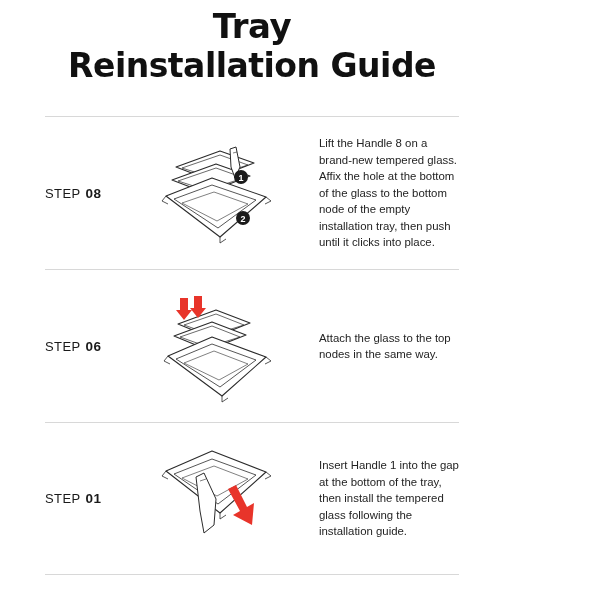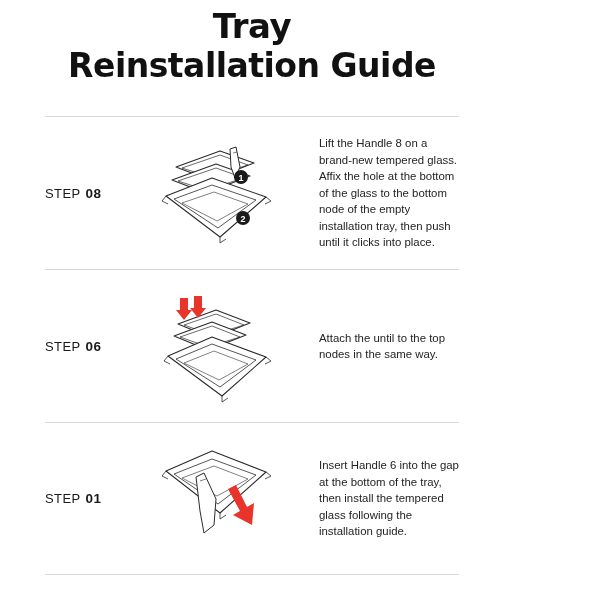--- a/index.html
+++ b/index.html
@@ -153,21 +153,21 @@
             <path d="M124 73 L129 77 L123 80" stroke-width="0.8"></path>
             <path d="M80 112 L80 118 L86 114" stroke-width="0.8"></path>
           </g>
 
           <g fill="#e8342a">
             <path d="M38 14 L46 14 L46 26 L50 26 L42 36 L34 26 L38 26 Z"></path>
             <path d="M52 12 L60 12 L60 24 L64 24 L56 34 L48 24 L52 24 Z"></path>
           </g>
         </svg>
       </div>
-      <div class="step-text">Attach the until to the top nodes in the same way.</div>
+      <div class="step-text">Attach the glass to the top nodes in the same way.</div>
     </div>
 
     <div class="step-row last">
       <div class="step-label">
         <span>STEP</span><span class="num">01</span>
       </div>
       <div class="step-figure">
         <svg width="150" height="115" viewBox="0 0 150 115">
           <g fill="none" stroke="#2b2b2b" stroke-width="1.1" stroke-linejoin="round">
 
@@ -180,17 +180,17 @@
 
             <path d="M54 36 L62 32 L74 58 L72 84 L62 92 L58 70 Z" fill="#ffffff" stroke-width="1"></path>
             <path d="M58 40 L64 38" stroke-width="0.6"></path>
           </g>
 
           <g fill="#e8342a">
             <path d="M86 48 L94 44 L105 66 L112 62 L110 84 L91 74 L98 70 Z"></path>
           </g>
         </svg>
       </div>
-      <div class="step-text">Insert Handle 6 into the gap at the bottom of the tray, then install the tempered glass following the installation guide.</div>
+      <div class="step-text">Insert Handle 1 into the gap at the bottom of the tray, then install the tempered glass following the installation guide.</div>
     </div>
 
   </div>
 </div>
 
 </body></html>

